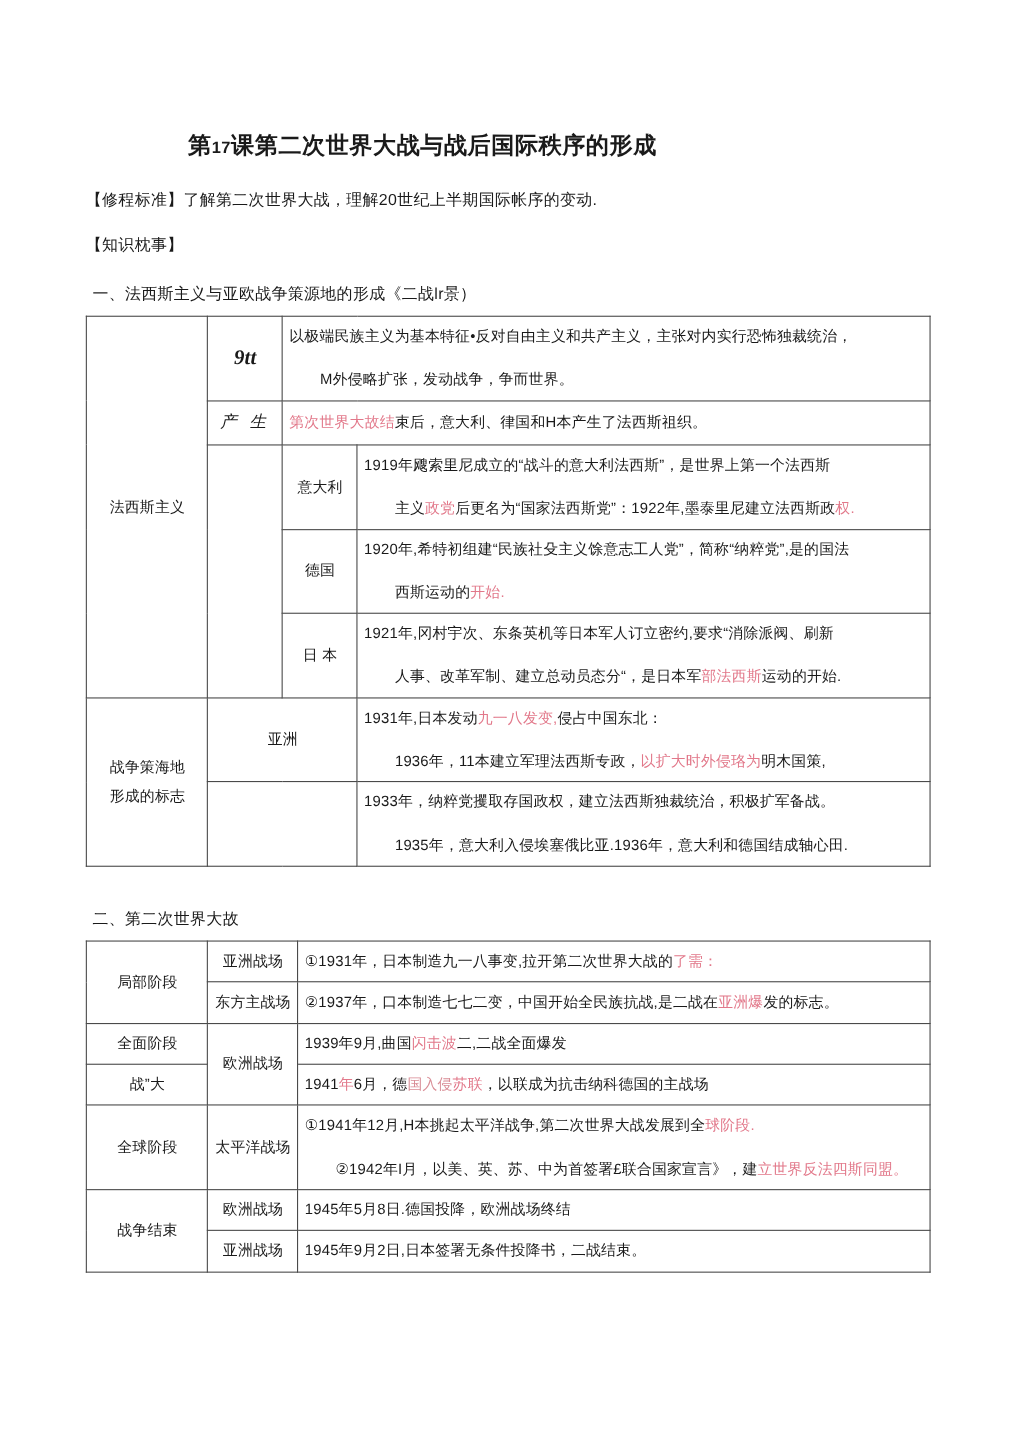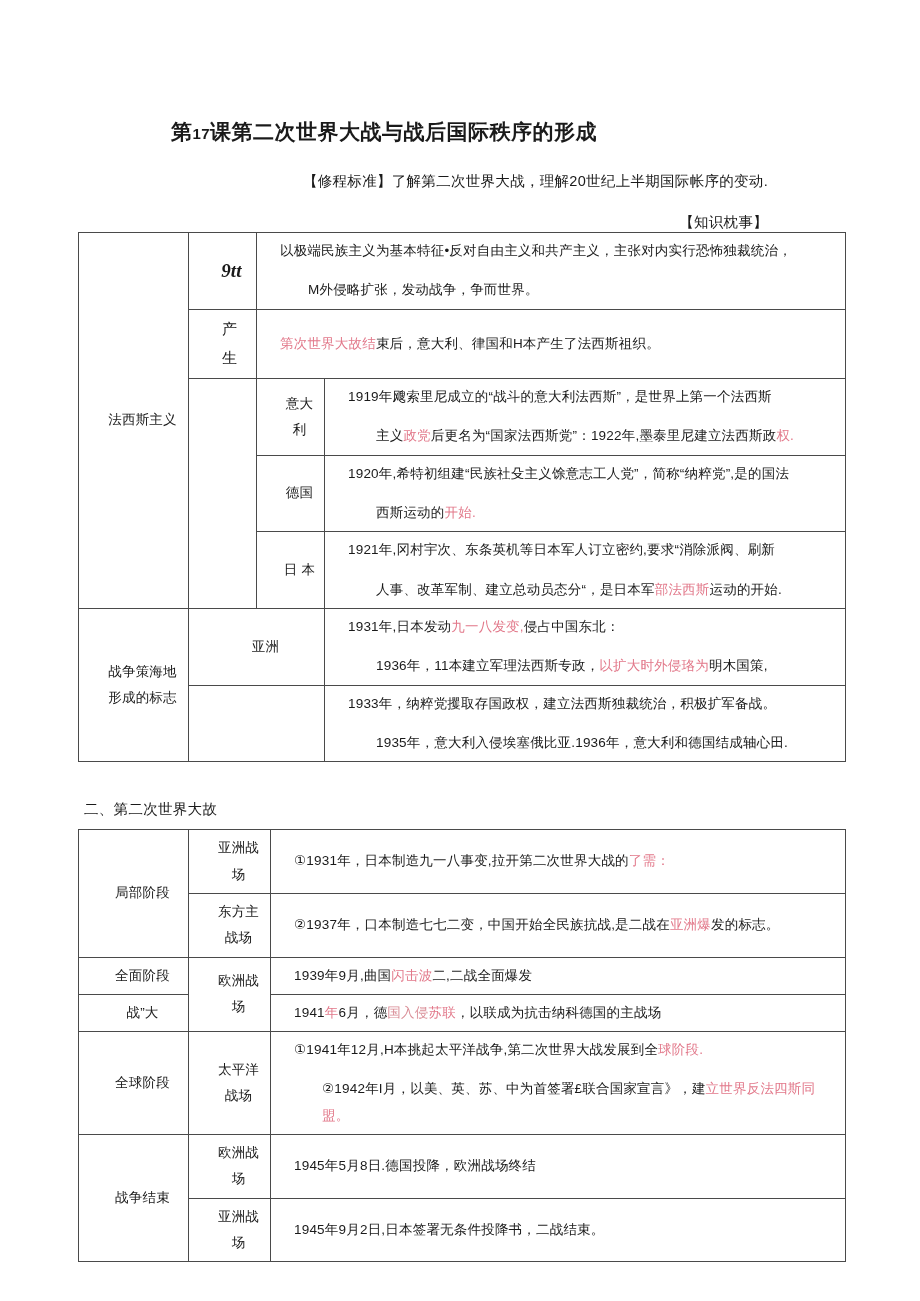--- a/index.html
+++ b/index.html
@@ -20,41 +20,40 @@
     letter-spacing:0.5px;
     margin:118px 0 0 0;
     padding:0 40px;
   }
   .doc-title .small { font-size:15px; }
 
   .para {
     font-size:14.5px;
     margin:26px 0 0 78px;
     letter-spacing:0.3px;
-    text-align:right;
   }
   .para.tight { margin-top:22px; }
 
   .section-head {
     font-size:14.5px;
     margin:26px 0 10px 84px;
     letter-spacing:0.3px;
   }
   .section-head.second { margin-top:38px; }
 
   table.grid {
     border-collapse:collapse;
     width:767px;
     margin-left:78px;
     table-layout:fixed;
   }
   table.grid td {
     border:1px solid #4a4a4a;
     vertical-align:middle;
-    padding:5px 5px 5px 23px;
+    padding:5px 5px 5px 6px;
     font-size:13.5px;
     line-height:1.95;
     letter-spacing:0.2px;
   }
   td.cat {
     text-align:center;
     font-size:14px;
     line-height:2.6;
   }
   td.sub {
@@ -69,34 +68,36 @@
     font-family:"Liberation Serif","DejaVu Serif",serif;
     font-style:italic;
     font-size:19px;
     font-weight:600;
     margin-top:48px;
   }
   .lbl-script {
     font-family:"Liberation Serif","DejaVu Serif",serif;
     font-size:15px;
     letter-spacing:4px;
+    font-style:italic;
   }
   .r  { color:#e2788a; }
   .r2 { color:#d98d96; }
 </style>
 </head>
 <body>
 
 <div class="page">
 
   <h1 class="doc-title"><span>第</span><span class="small">17</span><span>课第二次世界大战与战后国际秩序的形成</span></h1>
 
   <div class="para">【修程标准】了解第二次世界大战，理解20世纪上半期国际帐序的变动.</div>
   <div class="para tight">【知识枕事】</div>
 
+  <div class="section-head">一、法西斯主义与亚欧战争策源地的形成《二战lr景）</div>
 
   <table class="grid">
     <colgroup>
       <col style="width:110px">
         <col style="width:68px">
         <col style="width:68px">
         <col style="width:521px">
     </colgroup>
     <tbody>
       <tr>

